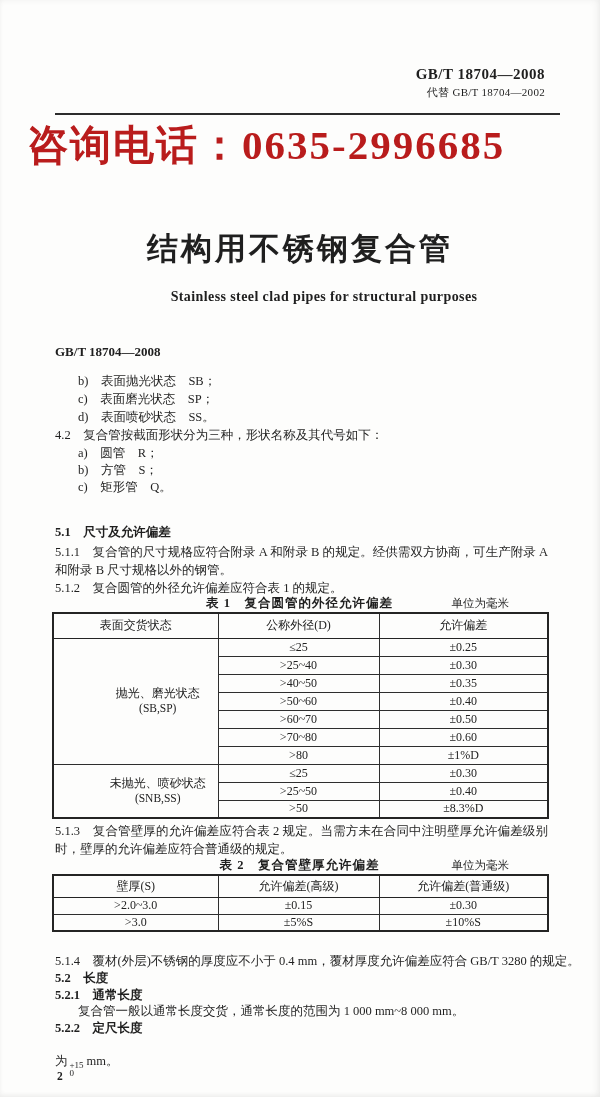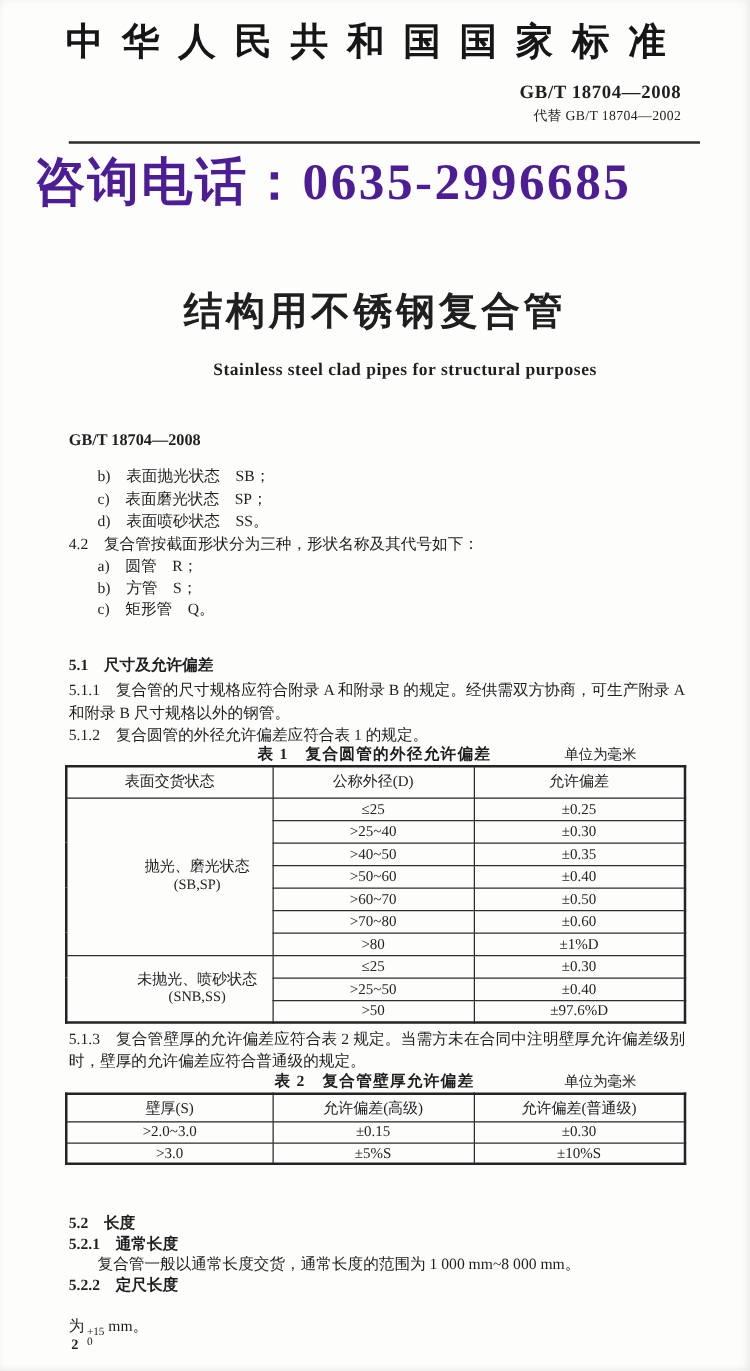--- a/index.html
+++ b/index.html
@@ -82,28 +82,27 @@
     display:inline-flex; flex-direction:column; align-items:flex-start;
     font-size:9px; line-height:8px; vertical-align:-3px; margin:0 3px 0 2px;
   }
   .page-num { top:1070px; left:57px; font-size:11.5px; font-weight:bold; }
 </style>
 </head>
 <body>
 
 <div class="page">
 
-  <div class="abs nat-title">中华人民共和国国家标准</div>
   <div class="abs std-block">
     <div class="std-code">GB/T 18704—2008</div>
     <div class="std-repl">代替 GB/T 18704—2002</div>
   </div>
   <div class="abs head-rule"></div>
 
-  <div class="abs watermark" id="wm" style="color: #4c1d95; font-family: Liberation Serif, serif;">咨询电话：0635-2996685</div>
+  <div class="abs watermark" id="wm" style="color: #b91c1c; font-family: Liberation Serif, serif;">咨询电话：0635-2996685</div>
 
   <div class="abs doc-title">结构用不锈钢复合管</div>
   <div class="abs doc-subtitle">Stainless steel clad pipes for structural purposes</div>
   <div class="abs running-ref">GB/T 18704—2008</div>
 
   <div class="bline indent1" style="top:372px">b)　表面抛光状态　SB；</div>
   <div class="bline indent1" style="top:390px">c)　表面磨光状态　SP；</div>
   <div class="bline indent1" style="top:408px">d)　表面喷砂状态　SS。</div>
   <div class="bline lvl" style="top:426px">4.2　复合管按截面形状分为三种，形状名称及其代号如下：</div>
   <div class="bline indent1" style="top:444px">a)　圆管　R；</div>
@@ -172,21 +171,21 @@
         </td>
         <td>≤25</td>
         <td>±0.30</td>
       </tr>
       <tr>
         <td>&gt;25~50</td>
         <td>±0.40</td>
       </tr>
       <tr>
         <td>&gt;50</td>
-        <td>±97.6%D</td>
+        <td>±8.3%D</td>
       </tr>
     </tbody>
   </table>
 
   <div class="para" style="top:822px">5.1.3　复合管壁厚的允许偏差应符合表 2 规定。当需方未在合同中注明壁厚允许偏差级别时，壁厚的允许偏差应符合普通级的规定。</div>
 
   <div class="cap-row" style="top:857px">
     <span class="cap-main">表 2　复合管壁厚允许偏差</span>
     <span class="cap-unit">单位为毫米</span>
   </div>
@@ -211,20 +210,21 @@
         <td>±0.30</td>
       </tr>
       <tr>
         <td>&gt;3.0</td>
         <td>±5%S</td>
         <td>±10%S</td>
       </tr>
     </tbody>
   </table>
 
+  <div class="bline lvl" style="top:952px">5.1.4　覆材(外层)不锈钢的厚度应不小于 0.4 mm，覆材厚度允许偏差应符合 GB/T 3280 的规定。</div>
   <div class="bline lvl bold" style="top:969px">5.2　长度</div>
   <div class="bline lvl bold" style="top:986px">5.2.1　通常长度</div>
   <div class="bline indent1" style="top:1002px">复合管一般以通常长度交货，通常长度的范围为 1 000 mm~8 000 mm。</div>
   <div class="bline lvl bold" style="top:1019px">5.2.2　定尺长度</div>
 
   <div class="bline lvl" style="top:1052px">
     <span>为</span><span class="frac">
         <span>+15</span>
         <span>0</span>
       </span><span>mm。</span>

